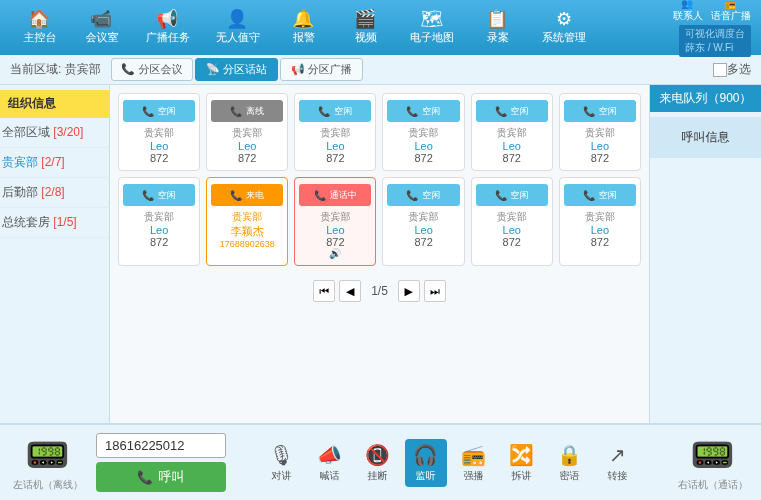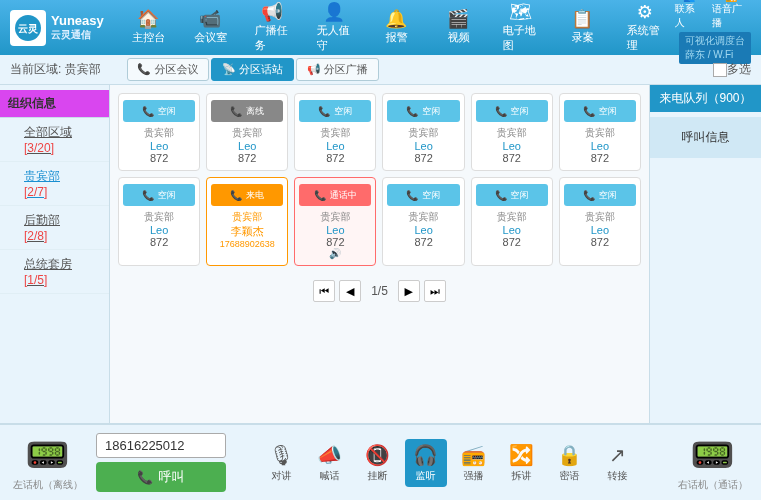--- a/index.html
+++ b/index.html
@@ -16,34 +16,34 @@
     .nav-items { display: flex; gap: 2px; flex: 1; }
     .nav-item { display: flex; flex-direction: column; align-items: center; justify-content: center; color: white; padding: 4px 12px; cursor: pointer; border-radius: 4px; font-size: 11px; gap: 2px; min-width: 60px; }
     .nav-icon { font-size: 18px; line-height: 1; }
     .header-right { display: flex; flex-direction: column; align-items: flex-end; gap: 2px; color: white; font-size: 10px; }
     .header-right-top { display: flex; gap: 8px; }
     .header-btn { color: white; font-size: 10px; cursor: pointer; display: flex; flex-direction: column; align-items: center; }
     .station-info { background: #1a7ab5; border-radius: 2px; padding: 2px 6px; color: #a0d8f0; font-size: 10px; }
 
     
     .sub-header { background: #e8f4fc; height: 30px; display: flex; align-items: center; padding: 0 10px; border-bottom: 1px solid #c8dde8; }
-    .sub-header-label { color: #555; font-size: 12px; margin-right: 26px; }
+    .sub-header-label { color: #555; font-size: 12px; margin-right: 10px; }
     .tabs { display: flex; gap: 2px; }
     .tab { padding: 3px 10px; border-radius: 3px; cursor: pointer; font-size: 11px; border: 1px solid #b0ccd8; background: #f5fafd; color: #555; display: flex; align-items: center; gap: 3px; }
     .tab.active { background: #2196c8; color: white; border-color: #2196c8; }
     .multi-select { margin-left: auto; display: flex; align-items: center; gap: 0; color: #555; font-size: 12px; font-family: Liberation Serif, serif; }
     .checkbox { width: 14px; height: 14px; border: 1px solid #aaa; background: white; }
 
     
     .main-content { display: flex; height: calc(500px - 55px - 30px - 55px - 22px); }
     
     
     .sidebar { width: 110px; background: #e8f4fc; border-right: 1px solid #c8dde8; padding: 5px 0; }
-    .sidebar-title { padding: 5px 8px; font-size: 12px; color: #333; font-weight: bold; background: #d946ef; border-bottom: 1px solid #c8dde8; }
-    .sidebar-item { padding: 6px 24px; cursor: pointer; color: #555; font-size: 12px; border-bottom: 1px solid #e0eef5; text-decoration: underline; }
+    .sidebar-title { padding: 5px 8px; font-size: 12px; color: #333; font-weight: bold; background: #fde047; border-bottom: 1px solid #c8dde8; }
+    .sidebar-item { padding: 6px 2px; cursor: pointer; color: #555; font-size: 12px; border-bottom: 1px solid #e0eef5; }
     .sidebar-item.active { color: #1a8fd1; }
     .sidebar-item .count { color: #e44; }
 
     
     .grid-area { flex: 1; overflow-y: auto; padding: 8px; background: #f5f9fc; }
     
     
     .right-panel { width: 112px; background: #e8f4fc; border-left: 1px solid #c8dde8; }
     .right-panel-title { background: #2196c8; color: white; text-align: center; padding: 5px; font-size: 12px; }
     .call-info-title { background: #d0e8f5; color: #333; text-align: center; padding: 12px; font-size: 12px; margin-top: 5px; }
@@ -79,32 +79,20 @@
     .action-btn { display: flex; flex-direction: column; align-items: center; gap: 2px; cursor: pointer; padding: 4px 8px; border-radius: 4px; color: #555; font-size: 10px; min-width: 42px; }
     .action-btn.active { background: #2196c8; color: white; }
     .action-btn-icon { font-size: 20px; }
     .right-phone { display: flex; flex-direction: column; align-items: center; justify-content: center; width: 80px; }
     .right-phone-icon { font-size: 36px; color: #e44; }
   </style>
 </head>
 <body>
 
 <div class="header">
-  <div class="logo">
-    <div class="logo-icon">
-      <svg viewBox="0 0 28 28" fill="none">
-        <circle cx="14" cy="14" r="13" fill="#2196c8"></circle>
-        <text x="14" y="18" text-anchor="middle" fill="white" font-size="10" font-weight="bold">云灵</text>
-      </svg>
-    </div>
-    <div class="logo-text">
-      <span class="logo-top">Yuneasy</span>
-      <span class="logo-bottom">云灵通信</span>
-    </div>
-  </div>
   <div class="nav-items">
     <div class="nav-item">
         <span class="nav-icon">🏠</span>
         <span>主控台</span>
       </div>
     <div class="nav-item">
         <span class="nav-icon">📹</span>
         <span>会议室</span>
       </div>
     <div class="nav-item">

